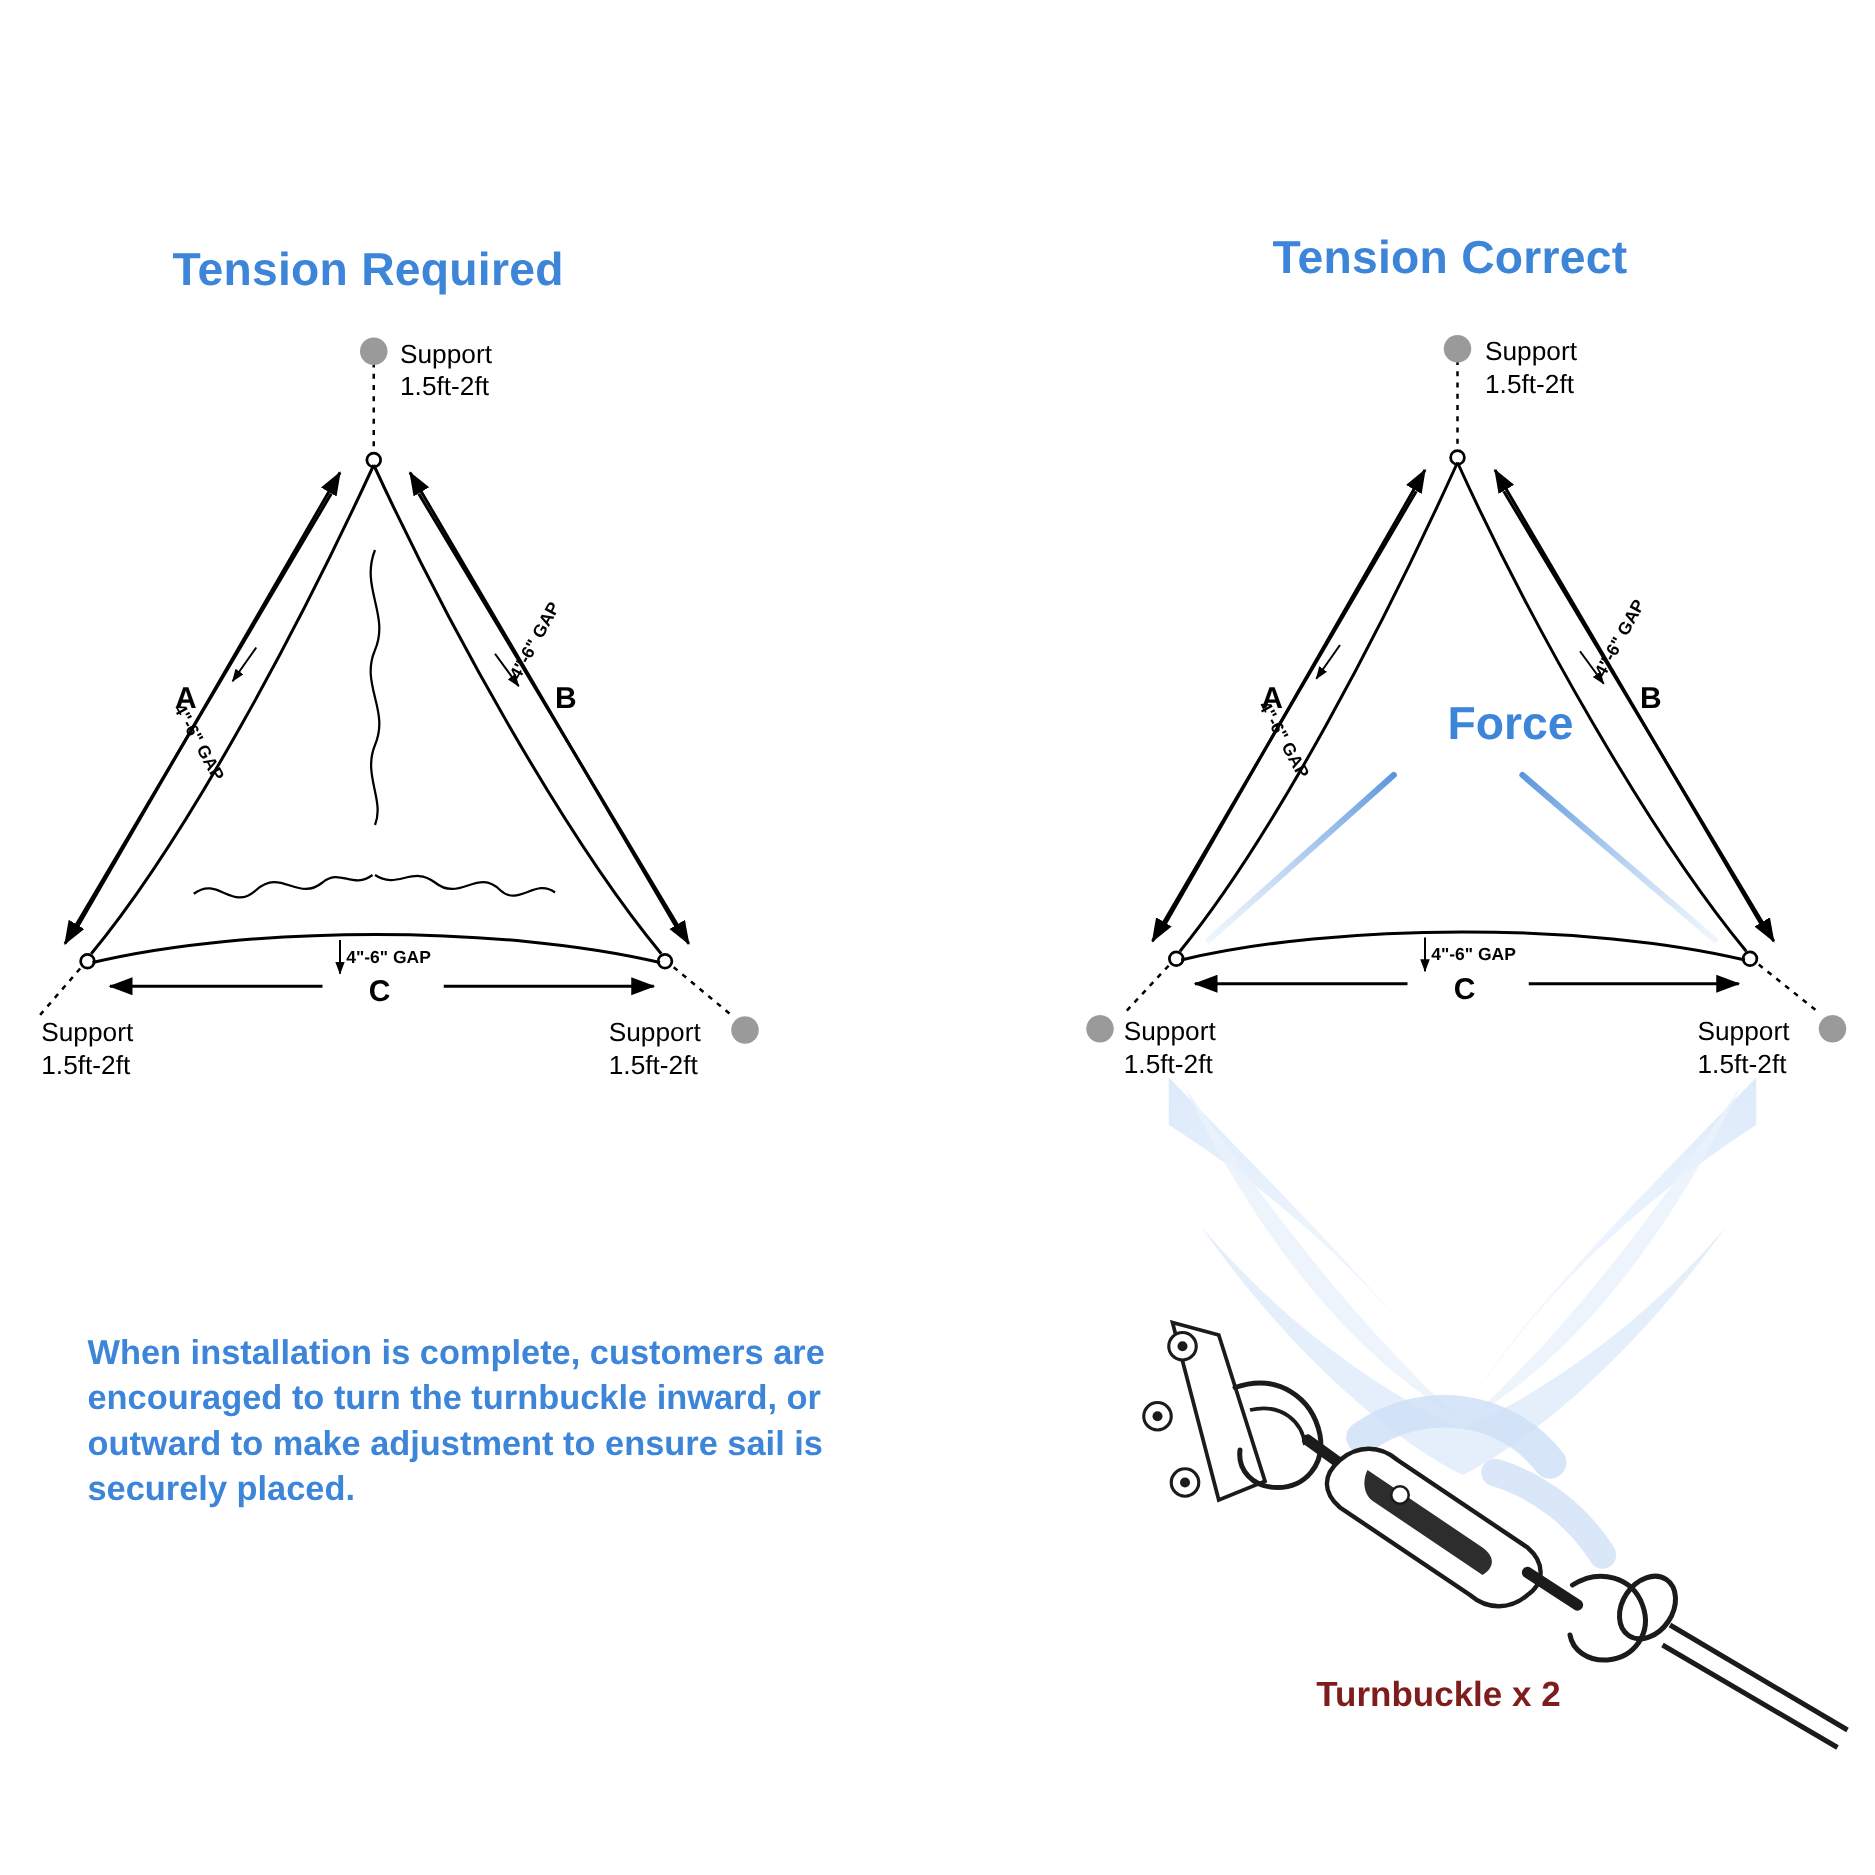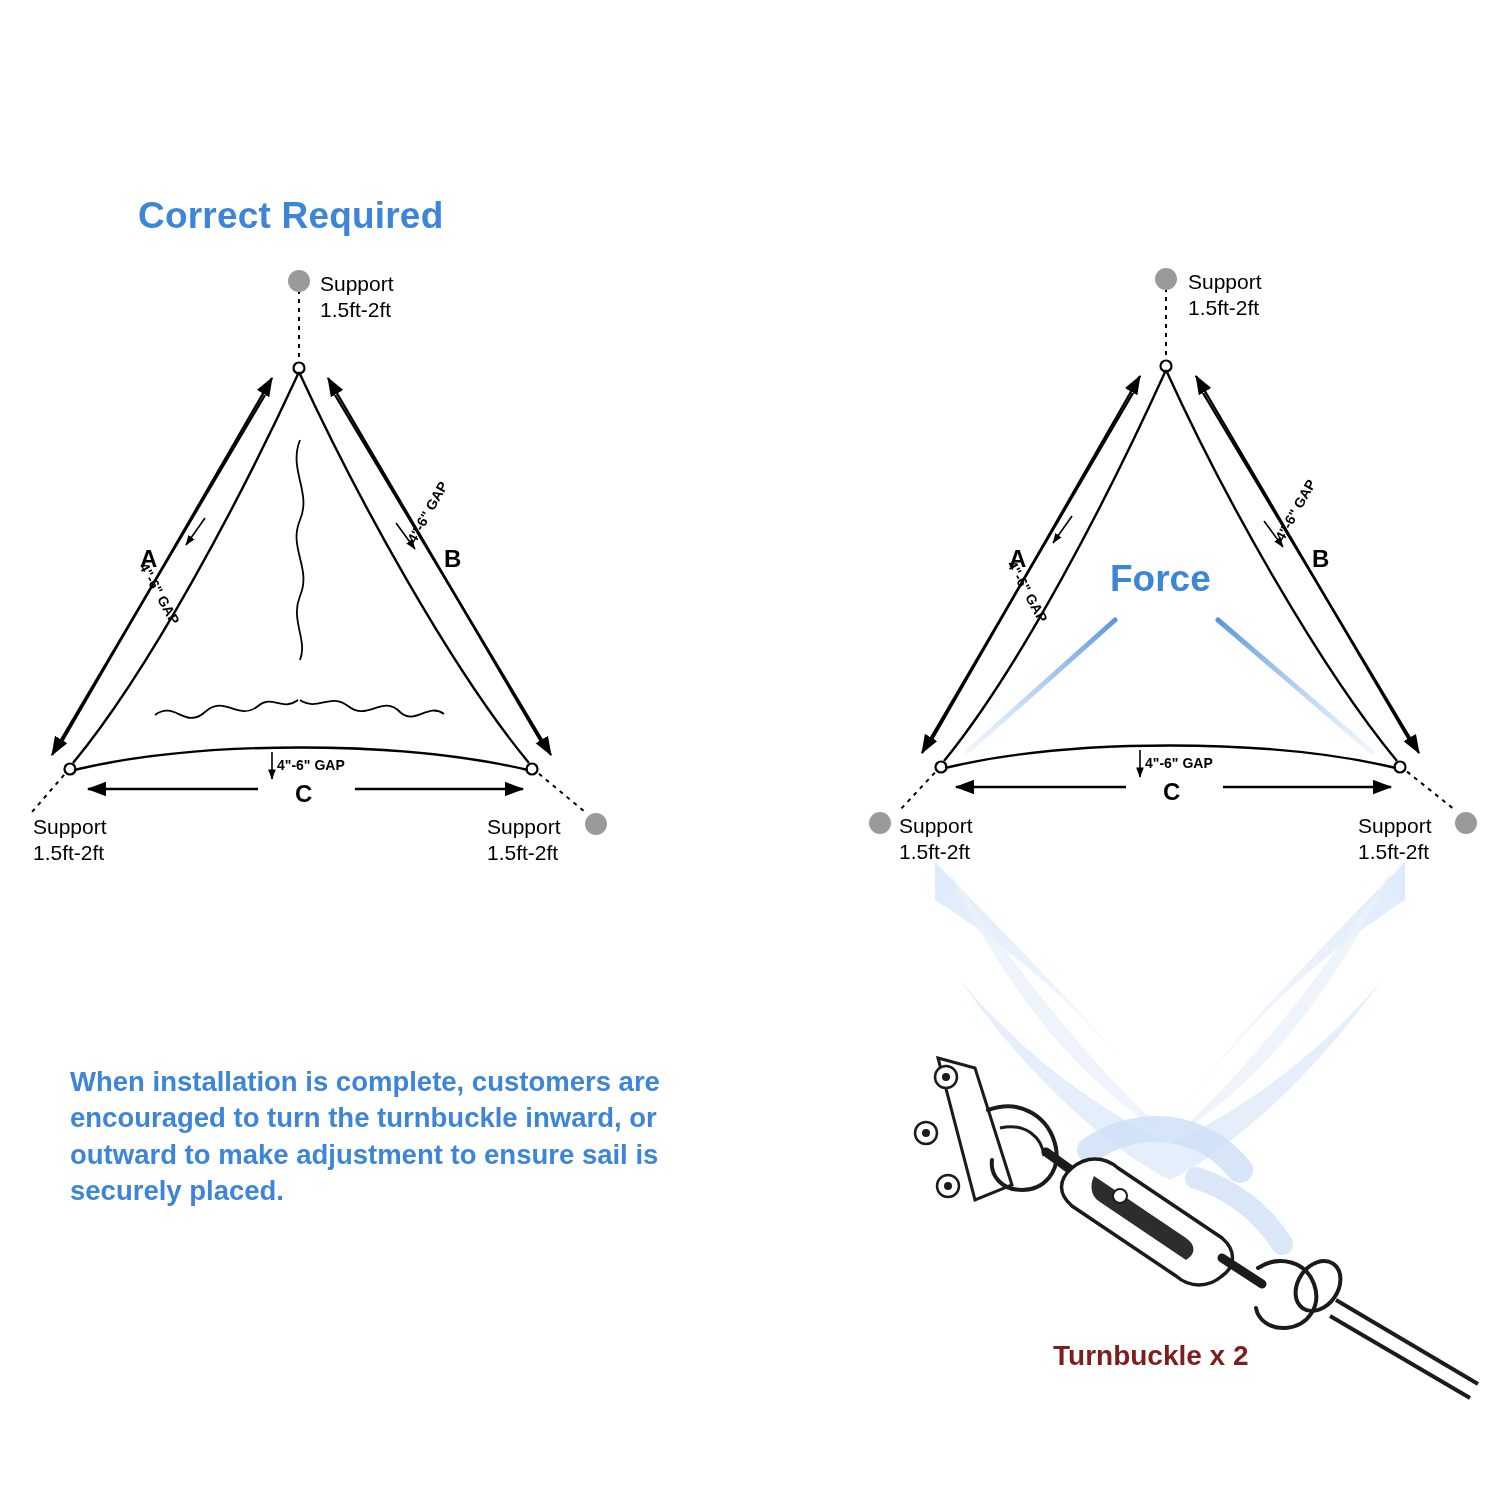--- a/index.html
+++ b/index.html
@@ -26,21 +26,21 @@
     font-weight: bold;
     font-size: 37px;
     letter-spacing: 0.2px;
     white-space: nowrap;
   }
   #title-left { left: 138px; top: 195px; }
   #title-right { left: 1018px; top: 185px; }
 
   .force-label {
     position: absolute;
-    left: 1110px;
+    left: 1158px;
     top: 558px;
     color: #3d85d8;
     font-weight: bold;
     font-size: 37px;
     white-space: nowrap;
   }
 
   .turnbuckle-caption {
     position: absolute;
     left: 1053px;
@@ -213,21 +213,21 @@
         <path d="M1222,1258 L1262,1284" stroke="#1b1b1b" stroke-width="9" stroke-linecap="round"></path>
         <path d="M1258,1268 C1280,1254 1306,1262 1314,1284 C1322,1306 1308,1326 1286,1328 C1270,1329 1258,1320 1256,1308" fill="none" stroke="#1b1b1b" stroke-width="4" stroke-linecap="round"></path>
         <ellipse cx="1318" cy="1286" rx="20" ry="27" transform="rotate(34 1318 1286)" fill="none" stroke="#1b1b1b" stroke-width="4"></ellipse>
 
         <path d="M1336,1300 L1478,1384" stroke="#1b1b1b" stroke-width="4"></path>
         <path d="M1330,1316 L1470,1398" stroke="#1b1b1b" stroke-width="4"></path>
       </g>
     </g>
   </svg>
 
-  <div class="panel-title" id="title-left">Correct Required</div>
+  <div class="panel-title" id="title-left">Tension Required</div>
 
   <div class="dot" style="left:288px; top:270px;"></div>
   <div class="support-label" style="left:320px; top:271px;">
     <span>Support</span><br>
     <span>1.5ft-2ft</span>
   </div>
 
   <div class="dot" style="left:585px; top:813px;"></div>
   <div class="support-label" style="left:487px; top:814px; text-align:left;">
     <span>Support</span><br>
@@ -240,20 +240,21 @@
   </div>
 
   <div class="seg-label" style="left:140px; top:545px;">A</div>
   <div class="seg-label" style="left:444px; top:545px;">B</div>
   <div class="seg-label" style="left:295px; top:780px;">C</div>
 
   <div class="gap-label" style="left:150px; top:560px; transform:rotate(61deg); transform-origin:left top;">4"-6" GAP</div>
   <div class="gap-label" style="left:404px; top:538px; transform:rotate(-61deg); transform-origin:left top;">4"-6" GAP</div>
   <div class="gap-label" style="left:277px; top:757px;">4"-6" GAP</div>
 
+  <div class="panel-title" id="title-right">Tension Correct</div>
 
   <div class="dot" style="left:1155px; top:268px;"></div>
   <div class="support-label" style="left:1188px; top:269px;">
     <span>Support</span><br>
     <span>1.5ft-2ft</span>
   </div>
 
   <div class="dot" style="left:869px; top:812px;"></div>
   <div class="support-label" style="left:899px; top:813px;">
     <span>Support</span><br>

